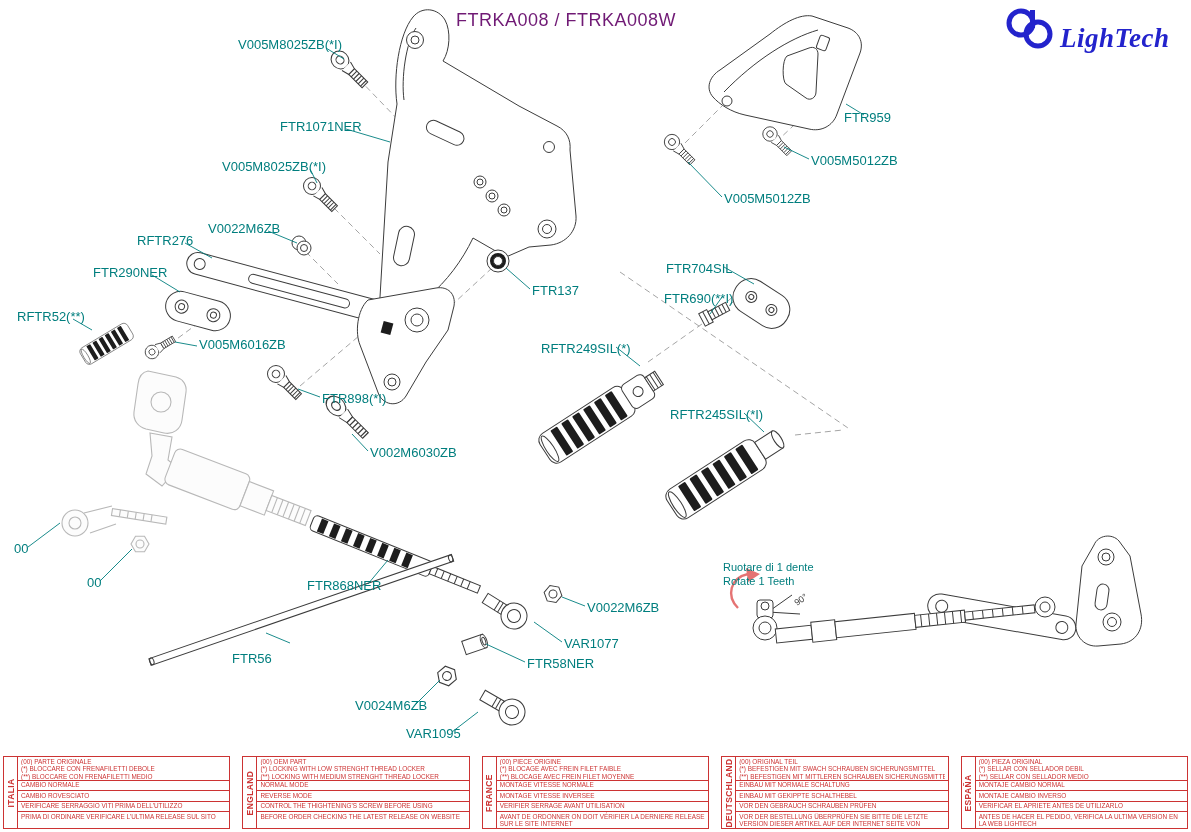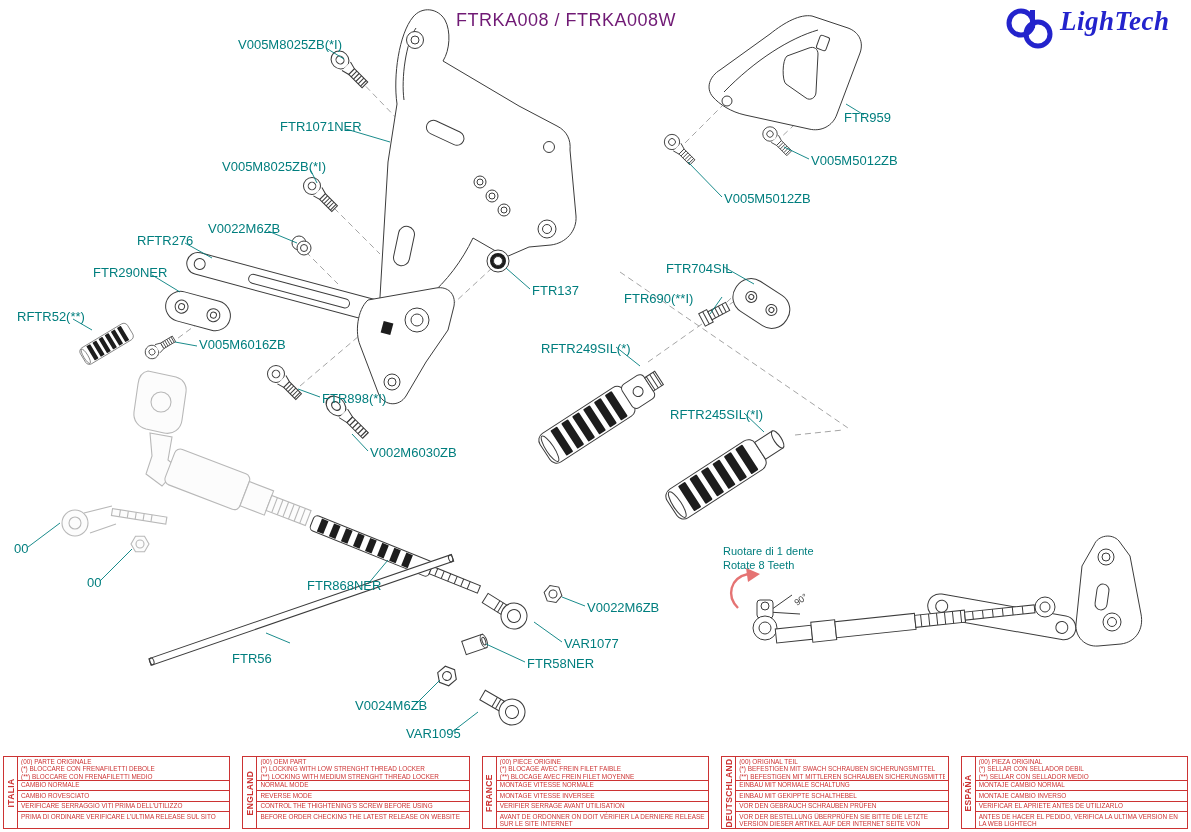--- a/index.html
+++ b/index.html
@@ -5,23 +5,23 @@
   * { margin:0; padding:0; box-sizing:border-box; }
   html,body { width:1191px; height:832px; }
   body { position:relative; background:#ffffff; font-family:"Liberation Sans", sans-serif; overflow:hidden; }
 
   .diagram-svg { position:absolute; left:0; top:0; }
 
   .page-title { position:absolute; left:456px; top:10px; color:#701a75; font-size:18px; letter-spacing:0.5px; white-space:nowrap; }
 
   .part-label { position:absolute; color:#007e7e; font-size:13px; white-space:nowrap; }
 
-  .rotate-note { position:absolute; left:723px; top:544px; color:#007e7e; font-size:11px; line-height:14px; }
-
-  .logo { position:absolute; left:1002px; top:6px; display:flex; align-items:flex-start; gap:2px; }
+  .rotate-note { position:absolute; left:723px; top:560px; color:#007e7e; font-size:11px; line-height:14px; }
+
+  .logo { position:absolute; left:1002px; top:6px; display:flex; align-items:flex-end; gap:2px; }
   .logo-text { font-family:"Liberation Serif", serif; font-weight:bold; font-style:italic; font-size:27px; color:#2323cc; letter-spacing:0.5px; }
 
   
   .lnf  { fill:#ffffff; stroke:#3c3c3c; stroke-width:1; }
   .ln   { fill:none;    stroke:#3c3c3c; stroke-width:1; }
   .dark { fill:#1d1d1d; stroke:none; }
   .knurl{ fill:#1d1d1d; stroke:none; }
   .dash { fill:none; stroke:#9a9a9a; stroke-width:0.9; stroke-dasharray:6 4; }
   .teal { stroke:#007e7e; stroke-width:0.9; fill:none; }
   .grayf{ fill:#fcfcfc; stroke:#b8b8b8; stroke-width:1.1; }
@@ -332,36 +332,36 @@
 <div class="part-label" style="left:93px;top:265px">FTR290NER</div>
 <div class="part-label" style="left:17px;top:309px">RFTR52(**)</div>
 <div class="part-label" style="left:199px;top:337px">V005M6016ZB</div>
 <div class="part-label" style="left:322px;top:391px">FTR898(*I)</div>
 <div class="part-label" style="left:532px;top:283px">FTR137</div>
 <div class="part-label" style="left:370px;top:445px">V002M6030ZB</div>
 <div class="part-label" style="left:844px;top:110px">FTR959</div>
 <div class="part-label" style="left:811px;top:153px">V005M5012ZB</div>
 <div class="part-label" style="left:724px;top:191px">V005M5012ZB</div>
 <div class="part-label" style="left:666px;top:261px">FTR704SIL</div>
-<div class="part-label" style="left:624px;top:291px">FTR690(**I)</div>
+<div class="part-label" style="left:664px;top:291px">FTR690(**I)</div>
 <div class="part-label" style="left:541px;top:341px">RFTR249SIL(*)</div>
 <div class="part-label" style="left:670px;top:407px">RFTR245SIL(*I)</div>
 <div class="part-label" style="left:14px;top:541px">00</div>
 <div class="part-label" style="left:87px;top:575px">00</div>
 <div class="part-label" style="left:307px;top:578px">FTR868NER</div>
 <div class="part-label" style="left:587px;top:600px">V0022M6ZB</div>
 <div class="part-label" style="left:564px;top:636px">VAR1077</div>
 <div class="part-label" style="left:232px;top:651px">FTR56</div>
 <div class="part-label" style="left:527px;top:656px">FTR58NER</div>
 <div class="part-label" style="left:355px;top:698px">V0024M6ZB</div>
 <div class="part-label" style="left:406px;top:726px">VAR1095</div>
 
 <div class="rotate-note">
   <div>Ruotare di 1 dente</div>
-  <div>Rotate 8 Teeth</div>
+  <div>Rotate 1 Teeth</div>
 </div>
 
 <div class="tables">
 
   <div class="lang-table">
     <div class="lang-cell">
         <span>ITALIA</span>
       </div>
     <div class="rows">
       <div class="notes-block">

